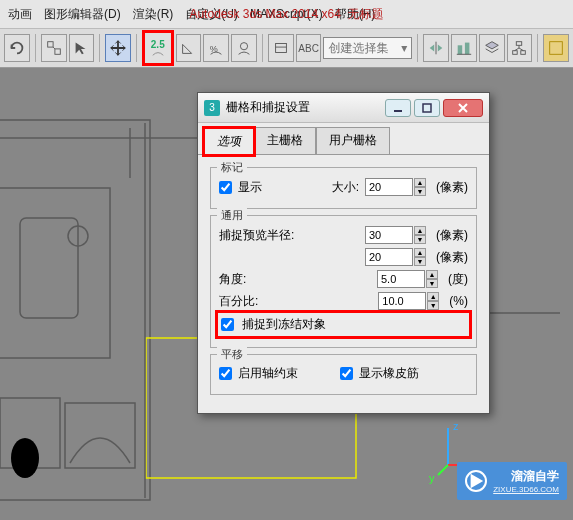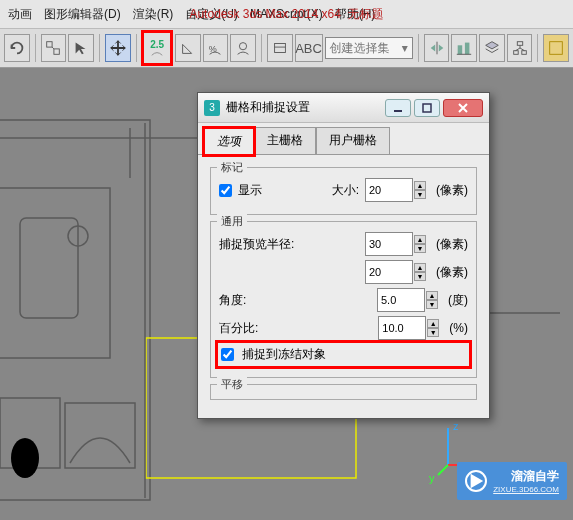--- a/index.html
+++ b/index.html
@@ -37,21 +37,21 @@
 .tab.red-box { outline:3px solid #f00; outline-offset:-1px;font-style:italic; }
 
 .panel-body { border-top:1px solid #999; padding:6px 8px 12px 8px; font-size:12px; }
 .group { border:1px solid #aaa; margin:6px 4px; padding:6px 8px 8px 8px; position:relative; }
 .group .legend { position:absolute; top:-8px; left:6px; background:#ececec; padding:0 4px; font-size:11px; color:#333; }
 .row { display:flex; align-items:center; margin:4px 0; gap:6px; }
 .row label.lbl { min-width:76px; }
 .row .unit { margin-left:4px; }
 .chk { width:13px; height:13px; }
 .spinner { display:flex; align-items:center; }
-.spinner input { width:48px; height:24px; border:1px solid #888; background:#fff; font-size:11px; padding:0 3px; text-align:left; }
+.spinner input { width:48px; height:18px; border:1px solid #888; background:#fff; font-size:11px; padding:0 3px; text-align:left; }
 .spinner .arrows { display:flex; flex-direction:column; margin-left:1px; }
 .spinner .arrows div { width:12px;height:9px;background:#ddd;border:1px solid #999;font-size:7px;text-align:center;line-height:7px;cursor:pointer; }
 
 .red-outline { outline:3px solid #f00; outline-offset:1px;gap:8px; }
 
 .axis-gizmo { position:absolute; right:80px; bottom:40px; width:60px; height:60px; }
 .watermark { position:absolute; right:6px; bottom:20px; background:#4a90d9; color:#fff; font-size:11px; padding:6px 8px; display:flex; align-items:center; gap:6px; border-radius:2px; }
 .watermark .play { width:22px;height:22px;border:2px solid #fff;border-radius:50%;display:flex;align-items:center;justify-content:center; }
 </style>
 </head>
@@ -120,21 +120,21 @@
         <path d="M4 17 Q10 12 16 17" stroke="#555" fill="none"></path>
       </svg>
     </div>
   <div class="sep"></div>
   <div class="tbtn">
       <svg viewBox="0 0 20 20">
         <rect x="4" y="5" width="12" height="10" stroke="#555" fill="none"></rect>
         <line x1="4" y1="9" x2="16" y2="9" stroke="#555"></line>
       </svg>
     </div>
-  <div class="tbtn" style="font-size:13px;color:#555;">ABC</div>
+  <div class="tbtn" style="font-size:10px;color:#555;">ABC</div>
   <div class="create-set">
     <span>创建选择集</span>
     <span>▾</span>
   </div>
   <div class="sep"></div>
   <div class="tbtn">
       <svg viewBox="0 0 20 20">
         <path d="M10 3 L10 17" stroke="#555"></path>
         <path d="M3 10 L8 6 L8 14 Z M17 10 L12 6 L12 14 Z" fill="#7a9"></path>
       </svg>
@@ -315,16 +315,23 @@
       </div>
 
       <div class="row red-outline" style="padding:2px;">
         <input type="checkbox" class="chk" checked="" style="">
         <span>捕捉到冻结对象</span>
       </div>
     </div>
 
     <div class="group">
       <span class="legend">平移</span>
+      <div class="row">
+        <input type="checkbox" class="chk" checked="" style="">
+        <span>启用轴约束</span>
+        <span style="width:30px"></span>
+        <input type="checkbox" class="chk" checked="" style="">
+        <span>显示橡皮筋</span>
+      </div>
     </div>
 
   </div>
 </div>
 
 </body></html>

